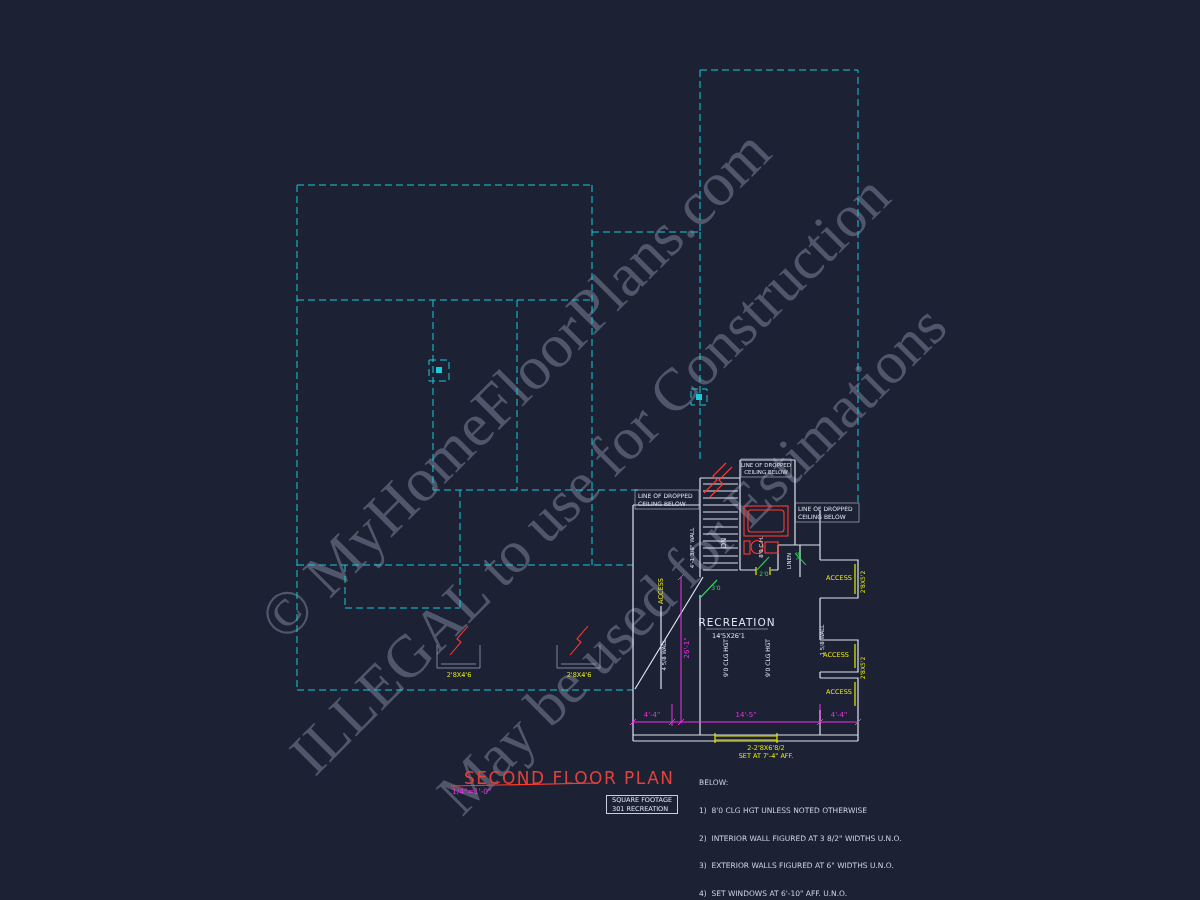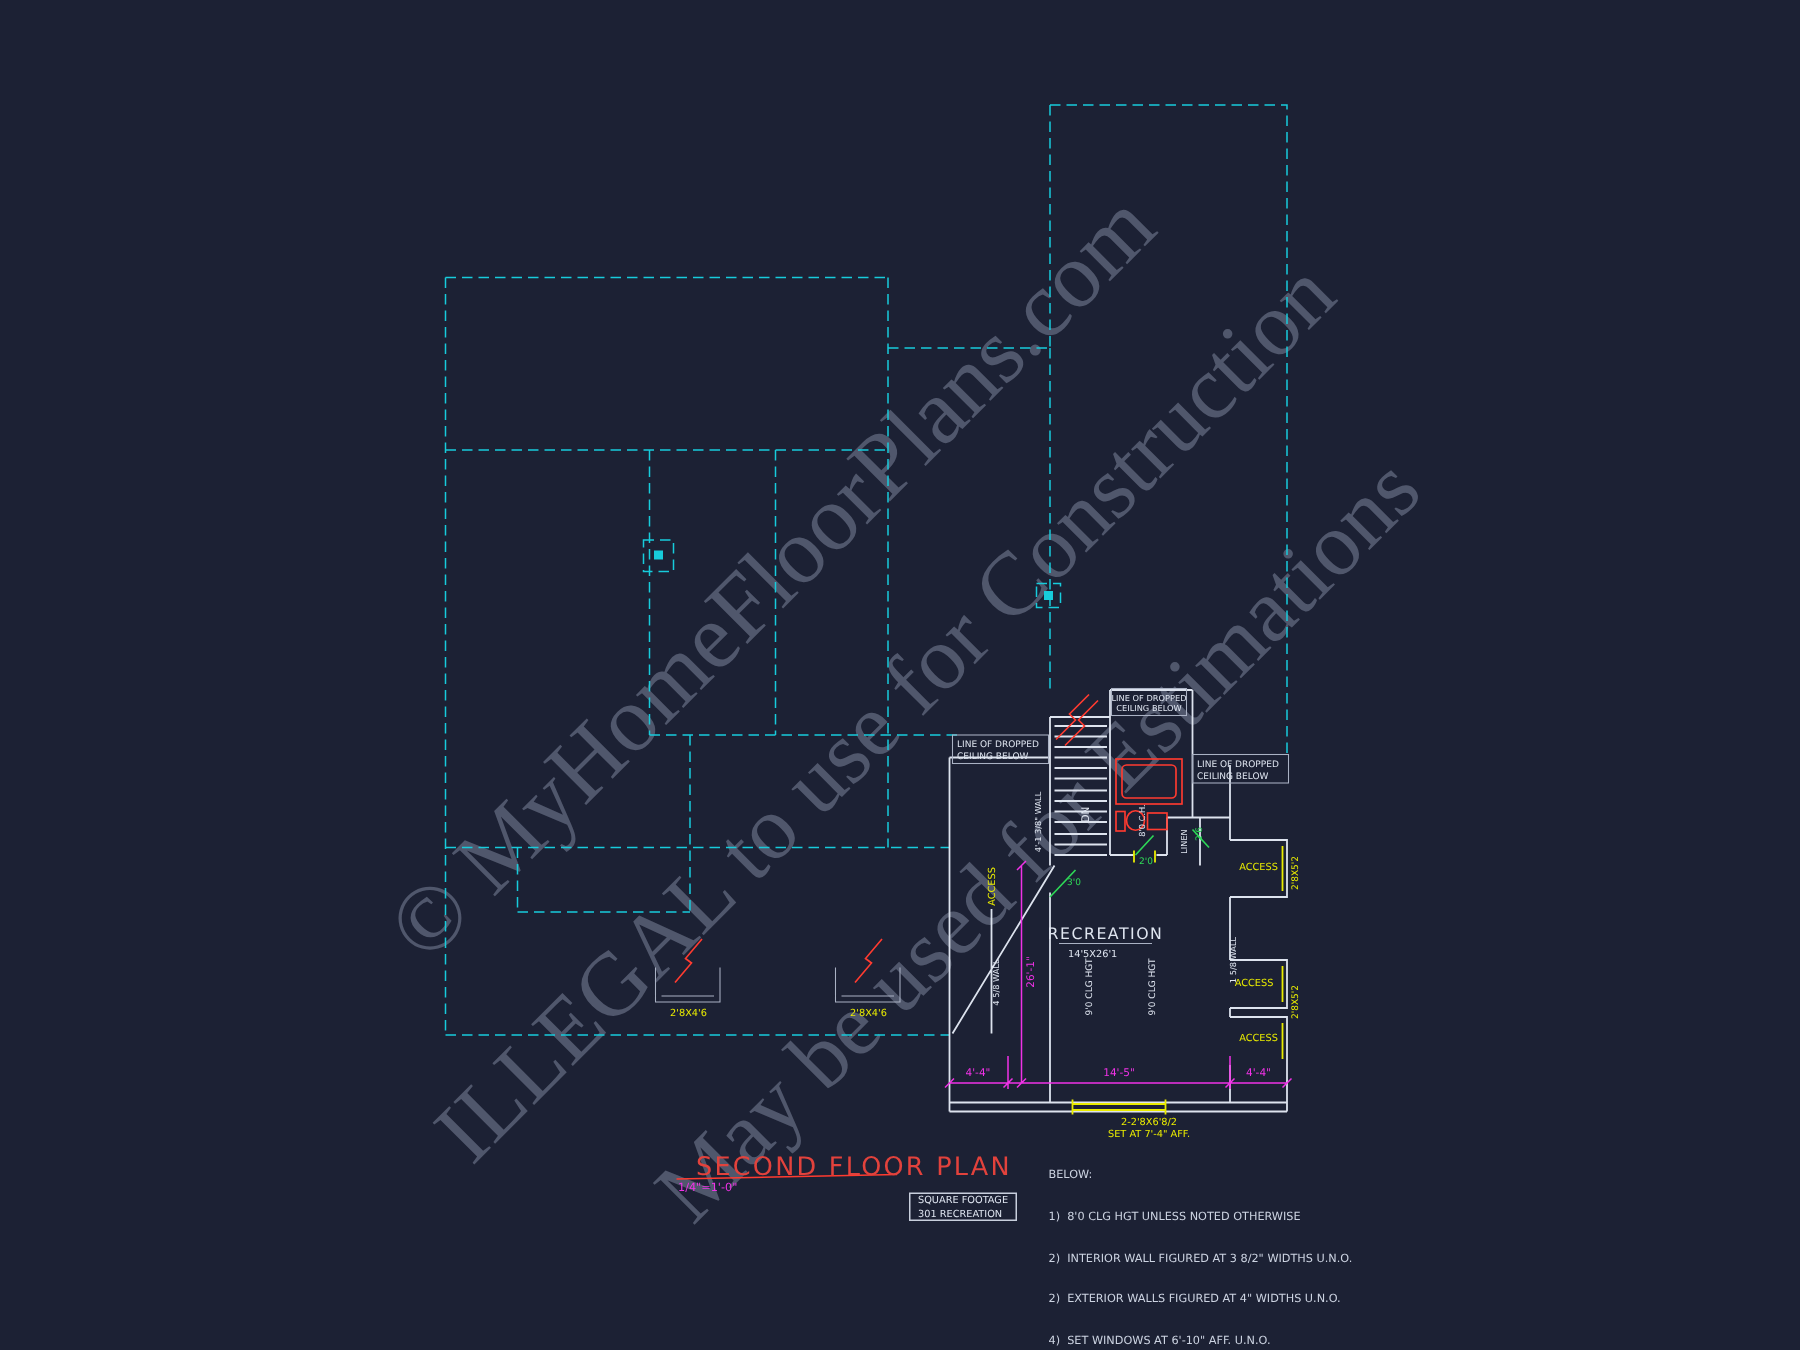--- a/index.html
+++ b/index.html
@@ -169,20 +169,20 @@
 
 <div class="abs" id="sqft-box">
   <div>SQUARE FOOTAGE</div>
   <div>301 RECREATION</div>
 </div>
 
 <div class="abs" id="notes-block">
   <div>BELOW:</div>
   <div>1)  8'0 CLG HGT UNLESS NOTED OTHERWISE</div>
   <div>2)  INTERIOR WALL FIGURED AT 3 8/2" WIDTHS U.N.O.</div>
-  <div>2)  EXTERIOR WALLS FIGURED AT 4" WIDTHS U.N.O.</div>
+  <div>3)  EXTERIOR WALLS FIGURED AT 6" WIDTHS U.N.O.</div>
   <div>4)  SET WINDOWS AT 6'-10" AFF. U.N.O.</div>
   
   
   
   
   
 </div>
 
 </body></html>

